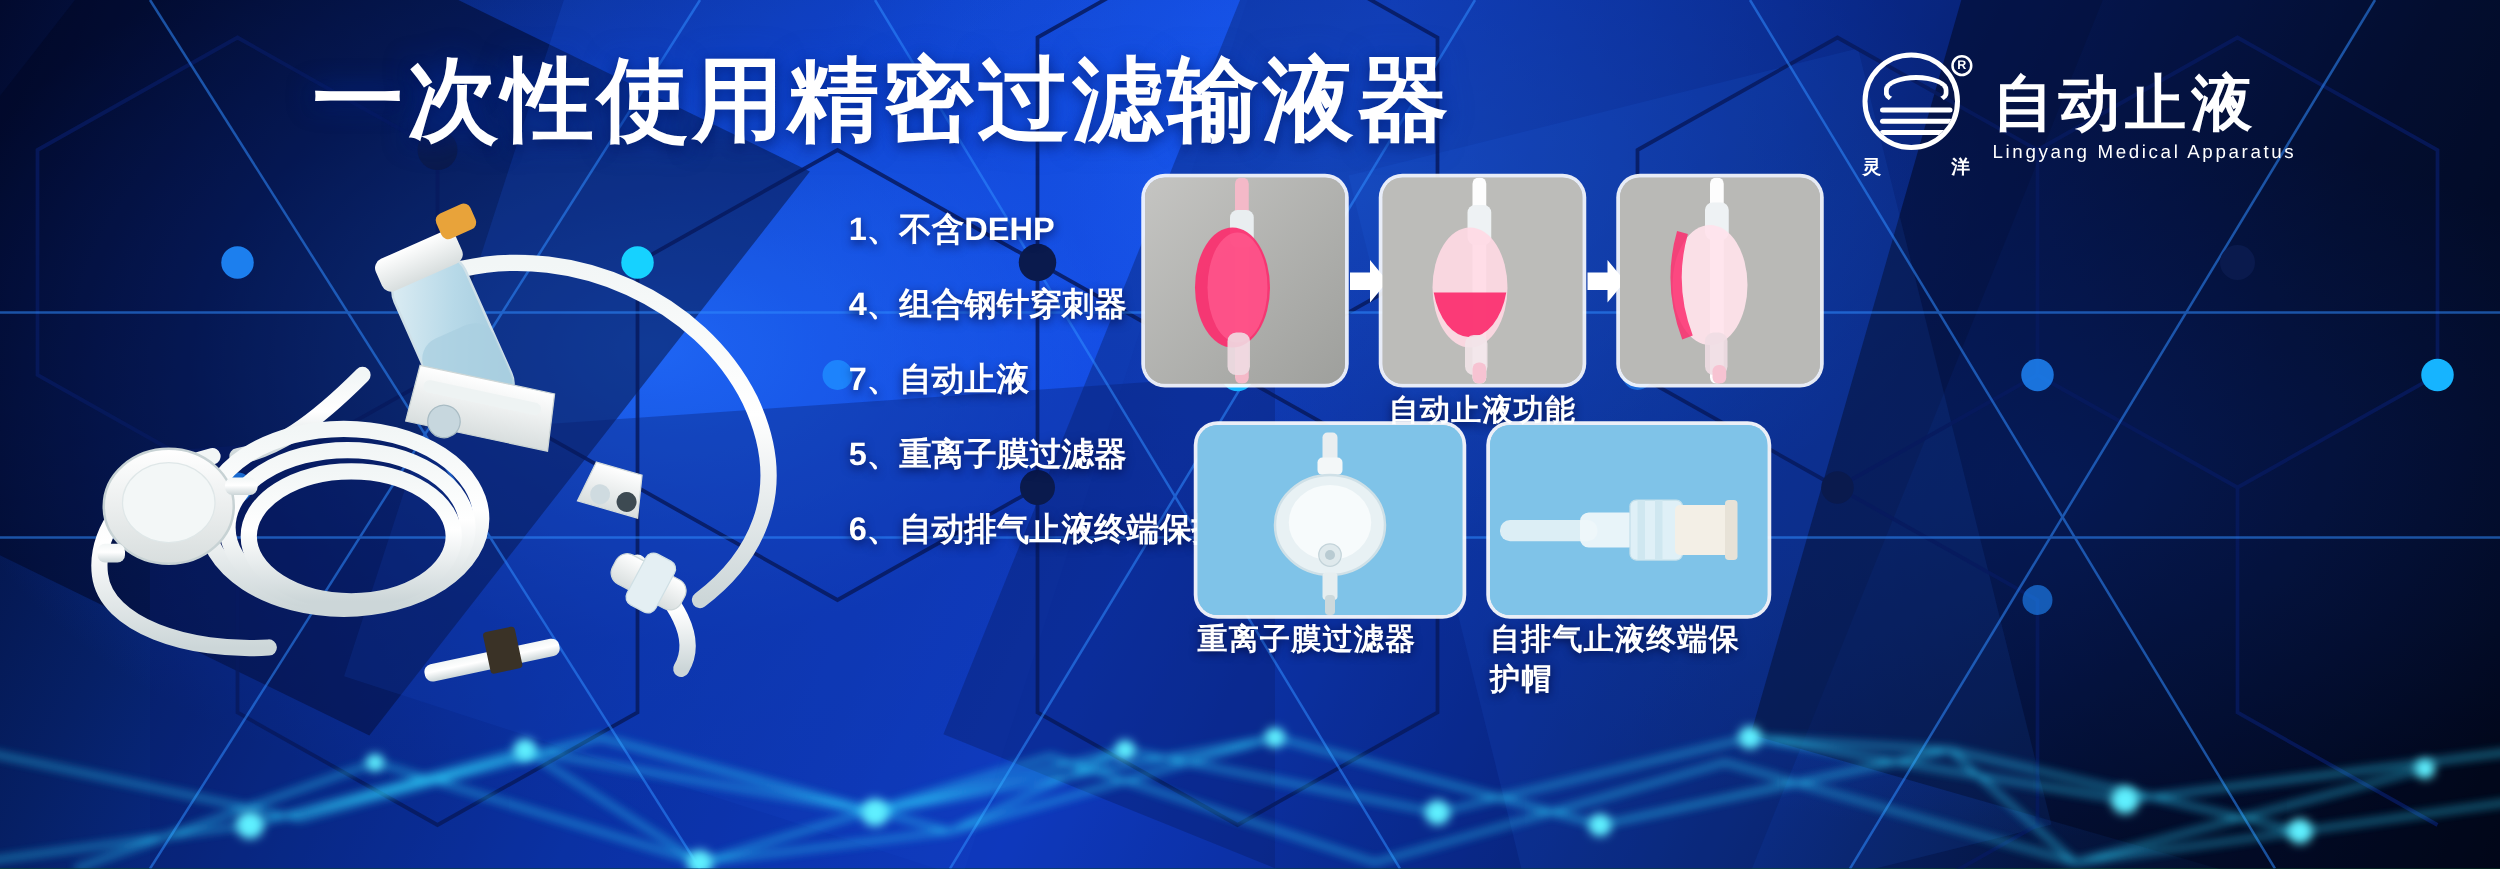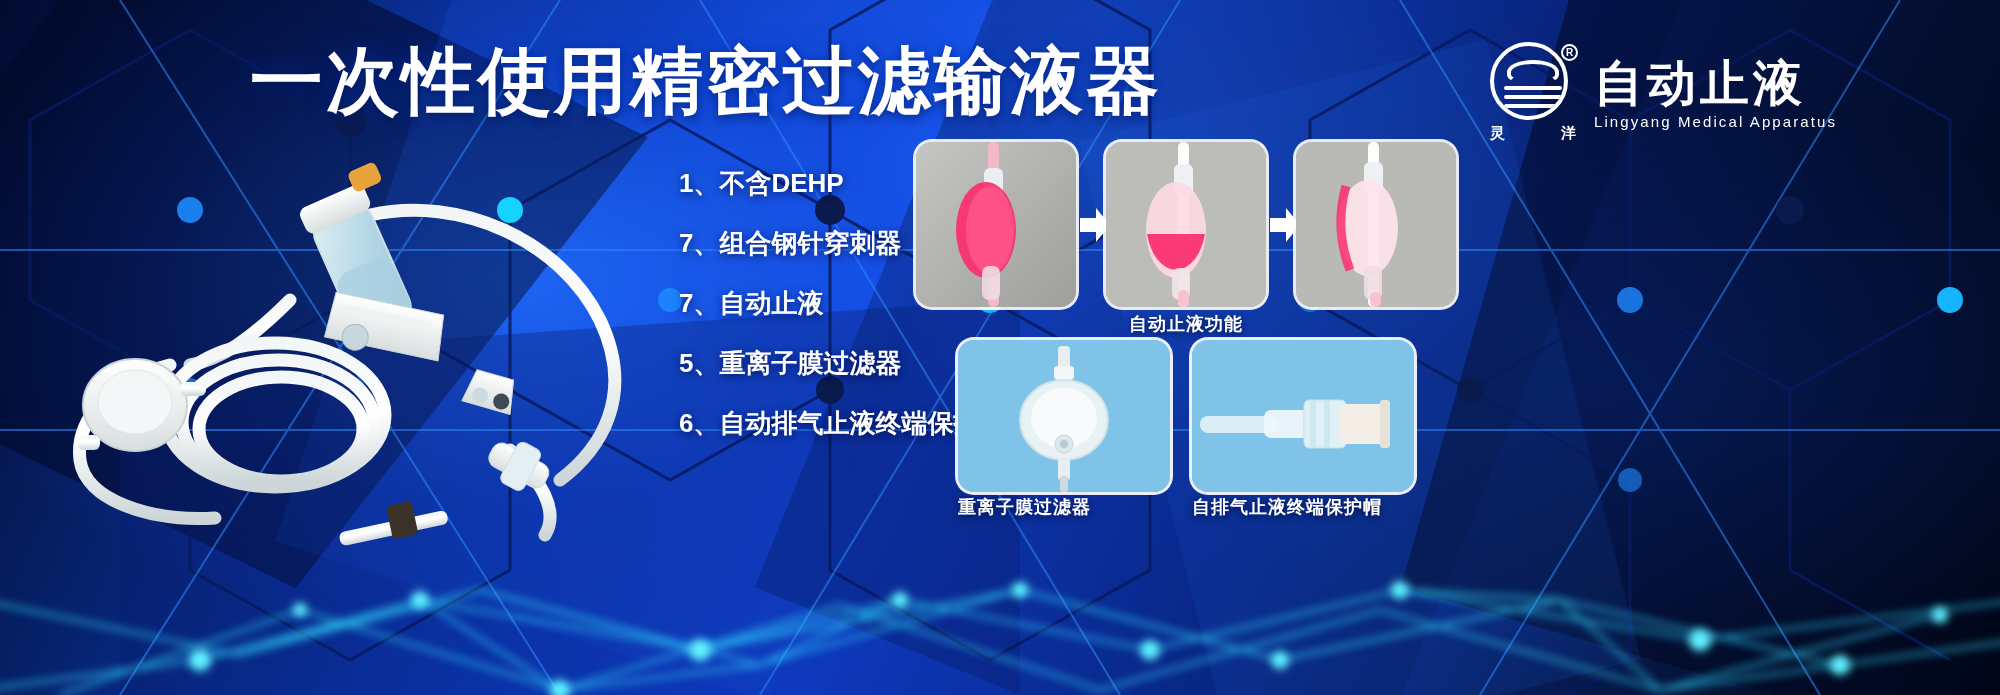--- a/index.html
+++ b/index.html
@@ -93,21 +93,21 @@
   #cap1{position:absolute;left:916px;top:312px;width:540px;text-align:center;}
 
   .photo{position:absolute;border-radius:16px;overflow:hidden;background:#7fc3e8;
          box-shadow:0 0 0 3px rgba(255,255,255,.92);}
   #photo1{left:958px;top:340px;width:212px;height:152px;}
   #photo2{left:1192px;top:340px;width:222px;height:152px;}
 
   #cap2{position:absolute;left:958px;top:495px;width:212px;}
   #cap3{position:absolute;left:1192px;top:495px;width:222px;text-align:left;}
 
-  .cap{color:#fff;font-size:18px;font-weight:bold;letter-spacing:1px;
+  .cap{color:#fff;font-size:24px;font-weight:bold;letter-spacing:1px;
        text-shadow:0 2px 7px rgba(0,10,60,.85);}
 
   
 </style>
 </head>
 <body>
 
 <div id="banner">
 
   <div id="bg-base"></div>
@@ -220,21 +220,21 @@
       </div>
     </div>
     <div id="logo-text">
       <div id="logo-cn">自动止液</div>
       <div id="logo-en">Lingyang Medical Apparatus</div>
     </div>
   </div>
 
   <div id="features">
     <div class="feat">1、不含DEHP</div>
-    <div class="feat">7、组合钢针穿刺器</div>
+    <div class="feat">4、组合钢针穿刺器</div>
     <div class="feat">7、自动止液</div>
     <div class="feat">5、重离子膜过滤器</div>
     <div class="feat">6、自动排气止液终端保护帽</div>
   </div>
 
   <svg id="product" viewBox="0 0 620 400">
     <defs>
       <linearGradient id="tube" x1="0" y1="0" x2="0" y2="1">
         <stop offset="0%" stop-color="#f2f6f6"></stop>
         <stop offset="45%" stop-color="#ffffff"></stop>

